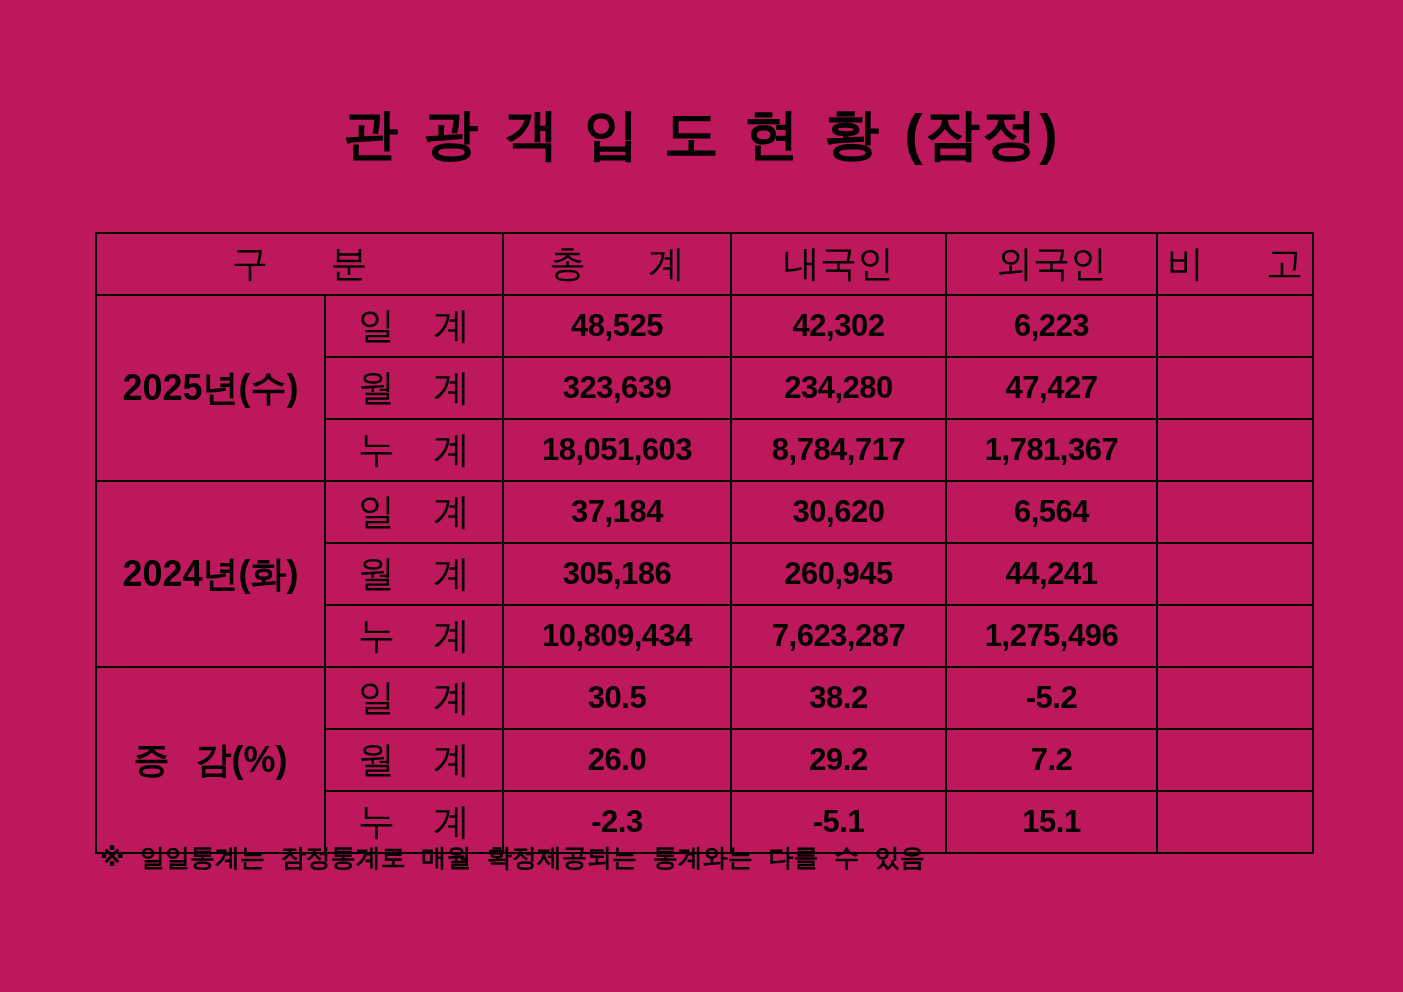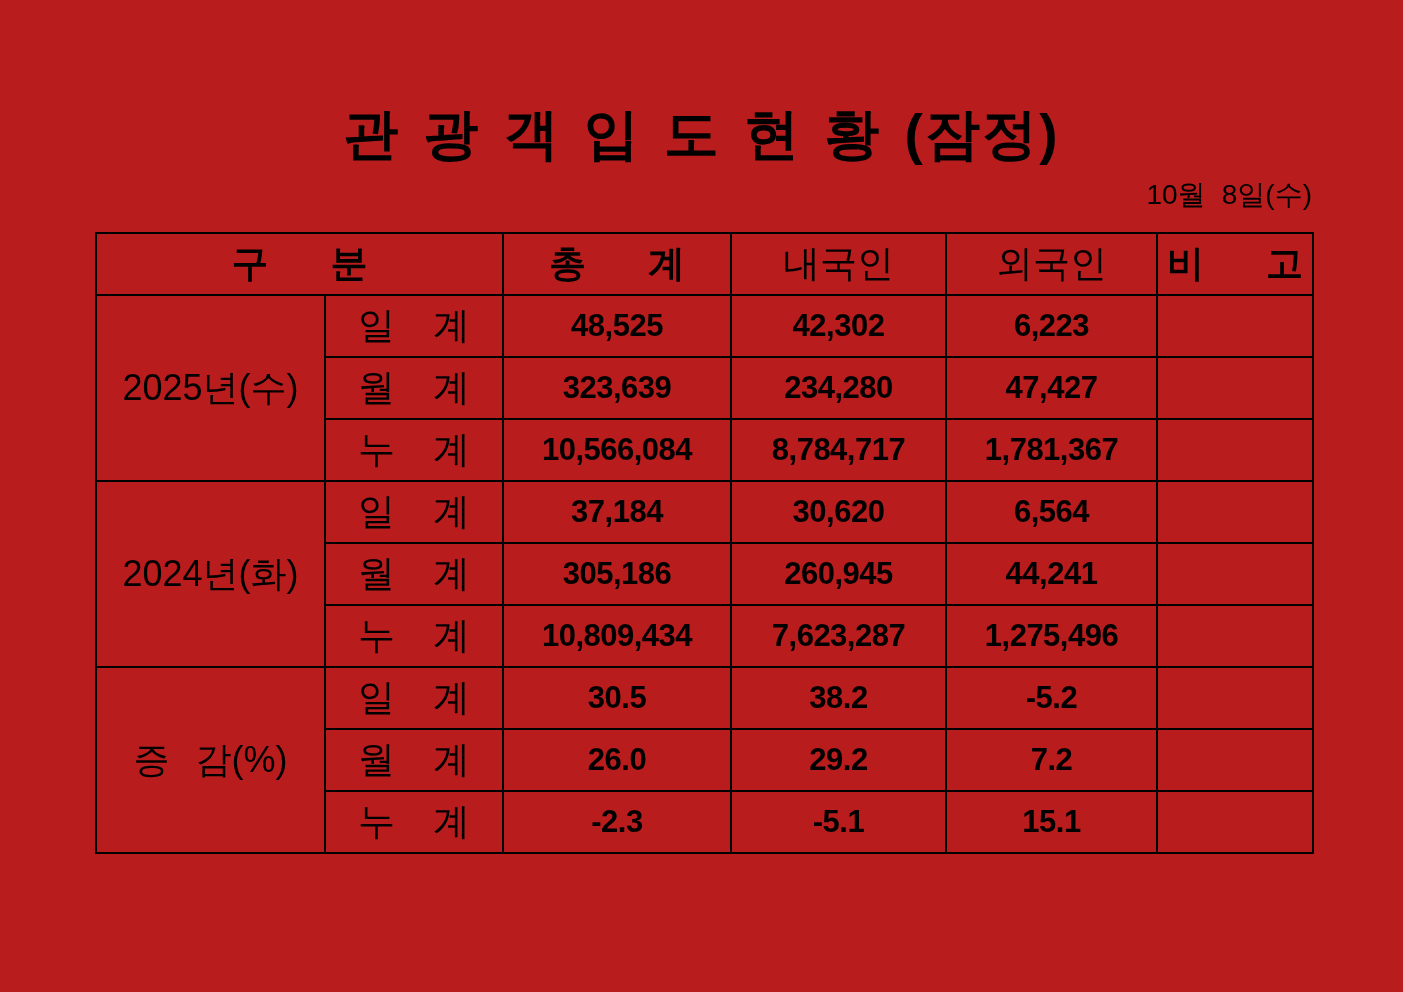--- a/index.html
+++ b/index.html
@@ -6,21 +6,21 @@
     margin: 0;
     padding: 0;
     background: #ffffff;
     font-family: "Liberation Sans", "DejaVu Sans", sans-serif;
     color: #000000;
   }
   .page {
     position: relative;
     width: 1403px;
     height: 992px;
-    background: #b91c1c;
+    background: #be185d;
     overflow: hidden;
   }
   .doc-title {
     position: absolute;
     top: 98px;
     left: 0;
     width: 1403px;
     text-align: center;
     font-size: 55px;
     font-weight: 900;
@@ -49,30 +49,30 @@
   table.stats td {
     border: 2px solid #000000;
     text-align: center;
     vertical-align: middle;
     padding: 0;
     height: 60px;
     overflow: hidden;
   }
   td.hdr {
     font-size: 37px;
-    font-weight: 700;
+    font-weight: 400;
     word-spacing: 1.4em;
   }
   td.hdr-tight {
     font-size: 37px;
     font-weight: 400;
   }
   td.group-label {
     font-size: 36px;
-    font-weight: 400;
+    font-weight: 700;
     word-spacing: 0.45em;
   }
   td.row-label {
     font-size: 37px;
     font-weight: 400;
     word-spacing: 0.75em;
   }
   td.num {
     font-size: 31px;
     font-weight: 700;
@@ -88,21 +88,20 @@
     white-space: nowrap;
   }
 </style>
 </head>
 <body>
 
 <div class="page">
 
   <div class="doc-title">관 광 객 입 도 현 황 (잠정)</div>
 
-  <div class="doc-date">10월 8일(수)</div>
 
   <table class="stats">
     <colgroup>
       <col style="width:229px">
       <col style="width:178px">
       <col style="width:228px">
       <col style="width:215px">
       <col style="width:211px">
       <col style="width:156px">
     </colgroup>
@@ -125,21 +124,21 @@
       </tr>
       <tr>
         <td class="row-label">월 계</td>
         <td class="num">323,639</td>
         <td class="num">234,280</td>
         <td class="num">47,427</td>
         <td class="num"></td>
       </tr>
       <tr>
         <td class="row-label">누 계</td>
-        <td class="num">10,566,084</td>
+        <td class="num">18,051,603</td>
         <td class="num">8,784,717</td>
         <td class="num">1,781,367</td>
         <td class="num"></td>
       </tr>
 
       <tr>
         <td rowspan="3" class="group-label">2024년(화)</td>
         <td class="row-label">일 계</td>
         <td class="num">37,184</td>
         <td class="num">30,620</td>
@@ -179,14 +178,15 @@
       <tr>
         <td class="row-label">누 계</td>
         <td class="num">-2.3</td>
         <td class="num">-5.1</td>
         <td class="num">15.1</td>
         <td class="num"></td>
       </tr>
     </tbody>
   </table>
 
+  <div class="footnote">※ 일일통계는 잠정통계로 매월 확정제공되는 통계와는 다를 수 있음</div>
 
 </div>
 
 </body></html>

